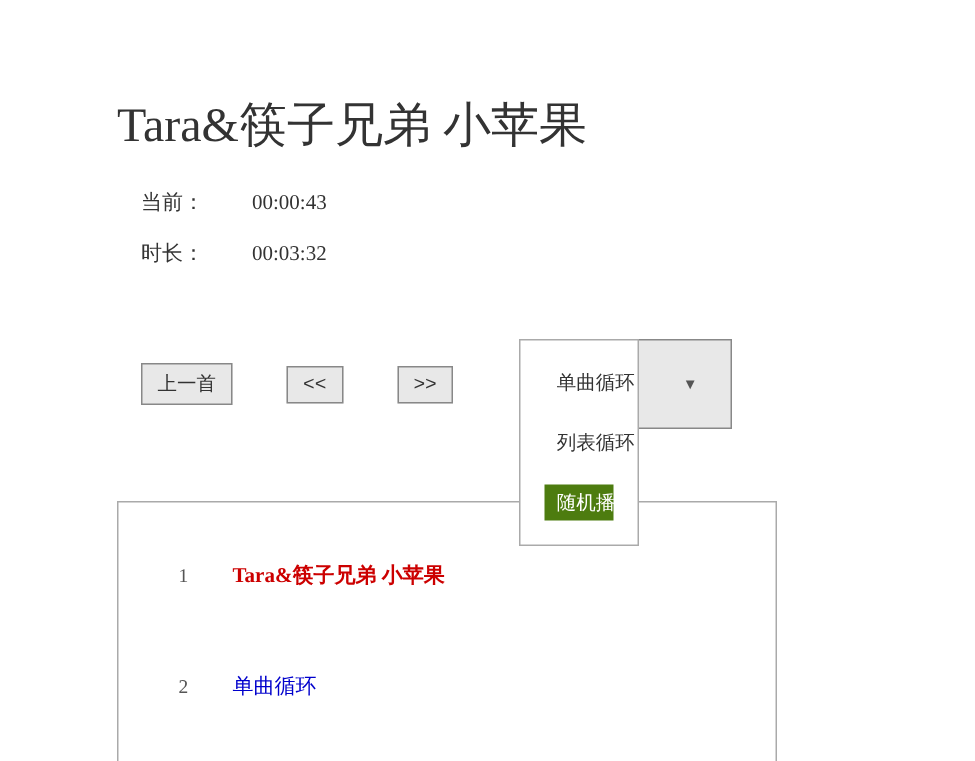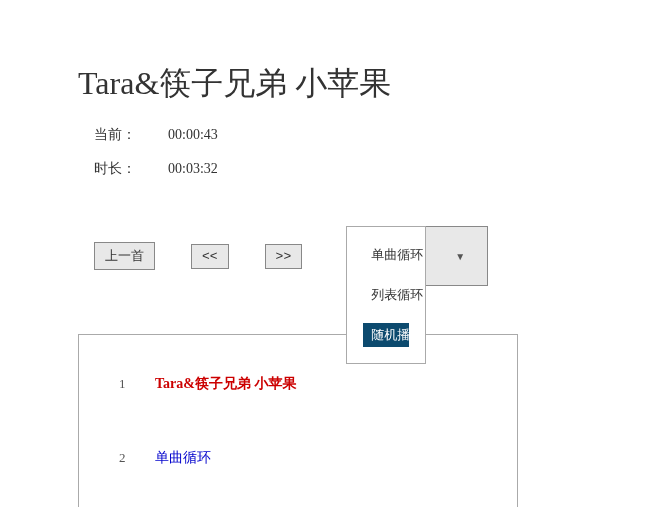--- a/index.html
+++ b/index.html
@@ -85,21 +85,21 @@
     }
 
     .dropdown-item {
       padding: 3px 8px;
       cursor: pointer;
       color: #333;
       white-space: nowrap;
     }
 
     .dropdown-item.selected {
-      background: #0c4a6e;
+      background: #4d7c0f;
       color: #ffffff;
     }
 
     .playlist {
       border: 1px solid #aaa;
       width: 440px;
       height: 260px;
       overflow-y: auto;
       padding: 4px 0;
     }

